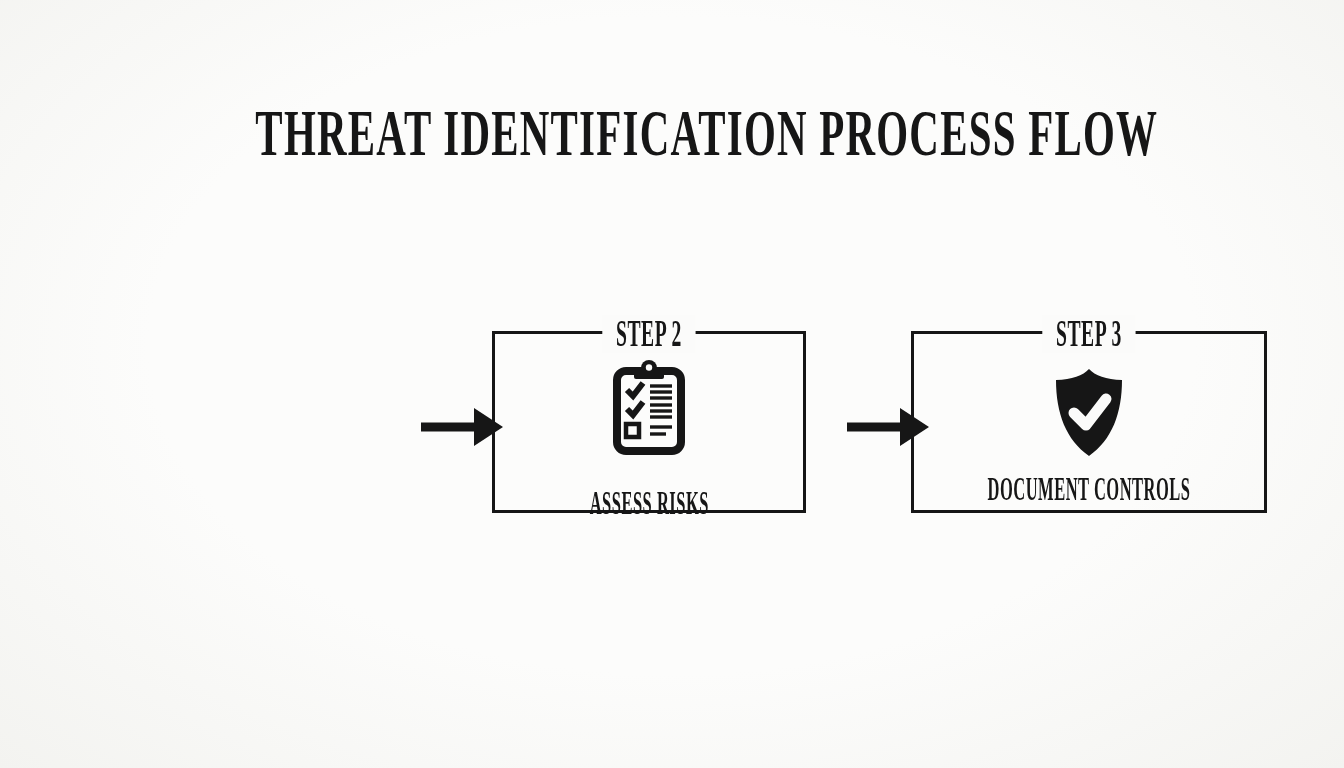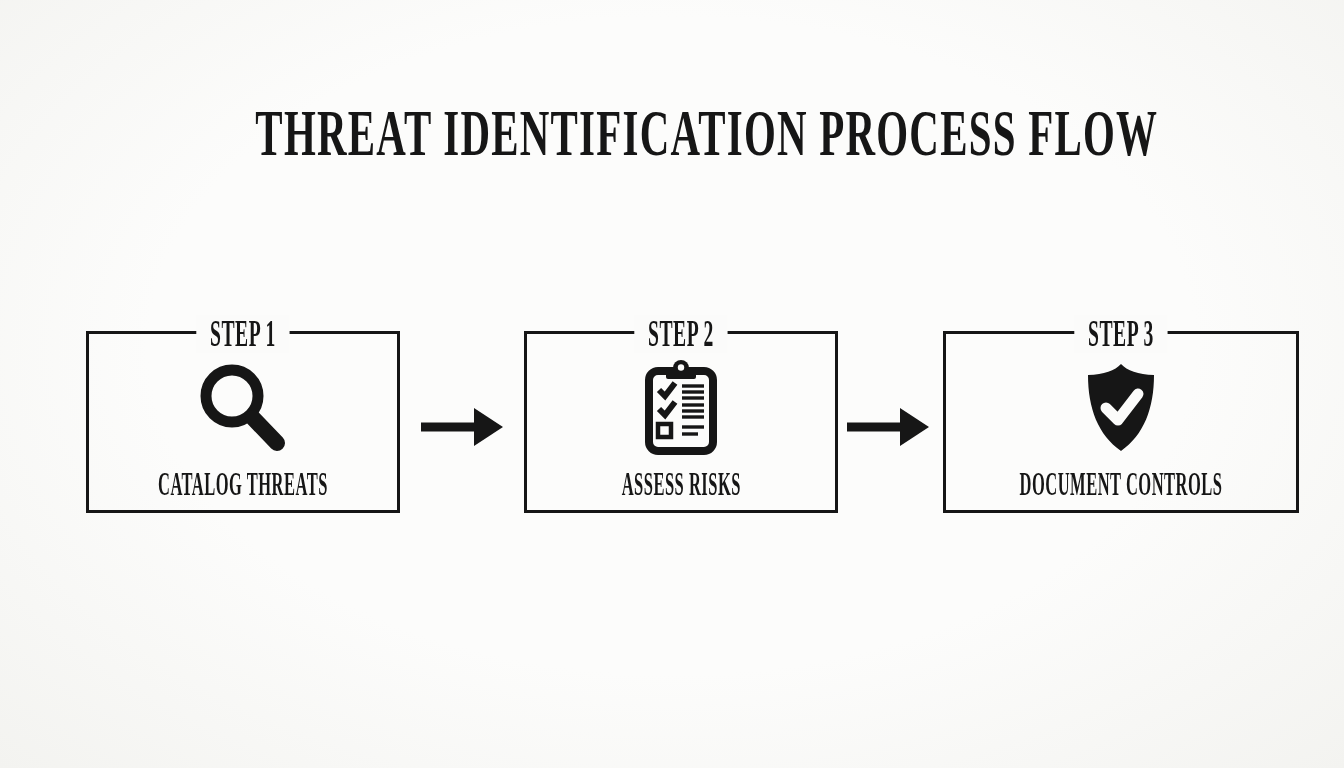--- a/index.html
+++ b/index.html
@@ -33,22 +33,22 @@
     width: 314px;
     height: 182px;
     border: 3px solid #161616;
     background: transparent;
     display: flex;
     flex-direction: column;
     align-items: center;
     padding-top: 26px;
   }
   .step-box.pos-1 { left: 86px; }
-  .step-box.pos-2 { left: 524px; }
-  .step-box.pos-3 { left: 943px; width: 356px; }
+  .step-box.pos-2 { left: 492px; gap: 19px; }
+  .step-box.pos-3 { left: 911px; width: 356px; justify-content: center; }
   .step-label {
     position: absolute;
     top: -19px;
     left: 50%;
     transform: translateX(-50%) scaleX(0.53);
     font-size: 37px;
     font-weight: 700;
     line-height: 38px;
     letter-spacing: 1px;
     padding: 0 26px;
@@ -82,30 +82,20 @@
   .flow-arrow.pos-2 { left: 847px; }
   svg { display: block; }
 </style>
 </head>
 <body>
 
 <div class="canvas">
 
   <h1 class="title">THREAT IDENTIFICATION PROCESS FLOW</h1>
 
-  <div class="step-box pos-1">
-    <div class="step-label">STEP 1</div>
-    <div class="step-icon">
-      <svg width="95" height="92" viewBox="0 0 95 92" aria-hidden="true">
-        <circle cx="36" cy="34" r="26" fill="none" stroke="#161616" stroke-width="11"></circle>
-        <line x1="57" y1="56" x2="81" y2="81" stroke="#161616" stroke-width="16" stroke-linecap="round"></line>
-      </svg>
-    </div>
-    <div class="step-caption">CATALOG THREATS</div>
-  </div>
 
   <div class="flow-arrow pos-1">
     <svg width="82" height="40" viewBox="0 0 82 40" aria-hidden="true">
       <rect x="0" y="15.5" width="56" height="9" fill="#161616"></rect>
       <polygon points="53,1 82,20 53,39" fill="#161616"></polygon>
     </svg>
   </div>
 
   <div class="step-box pos-2">
     <div class="step-label">STEP 2</div>

